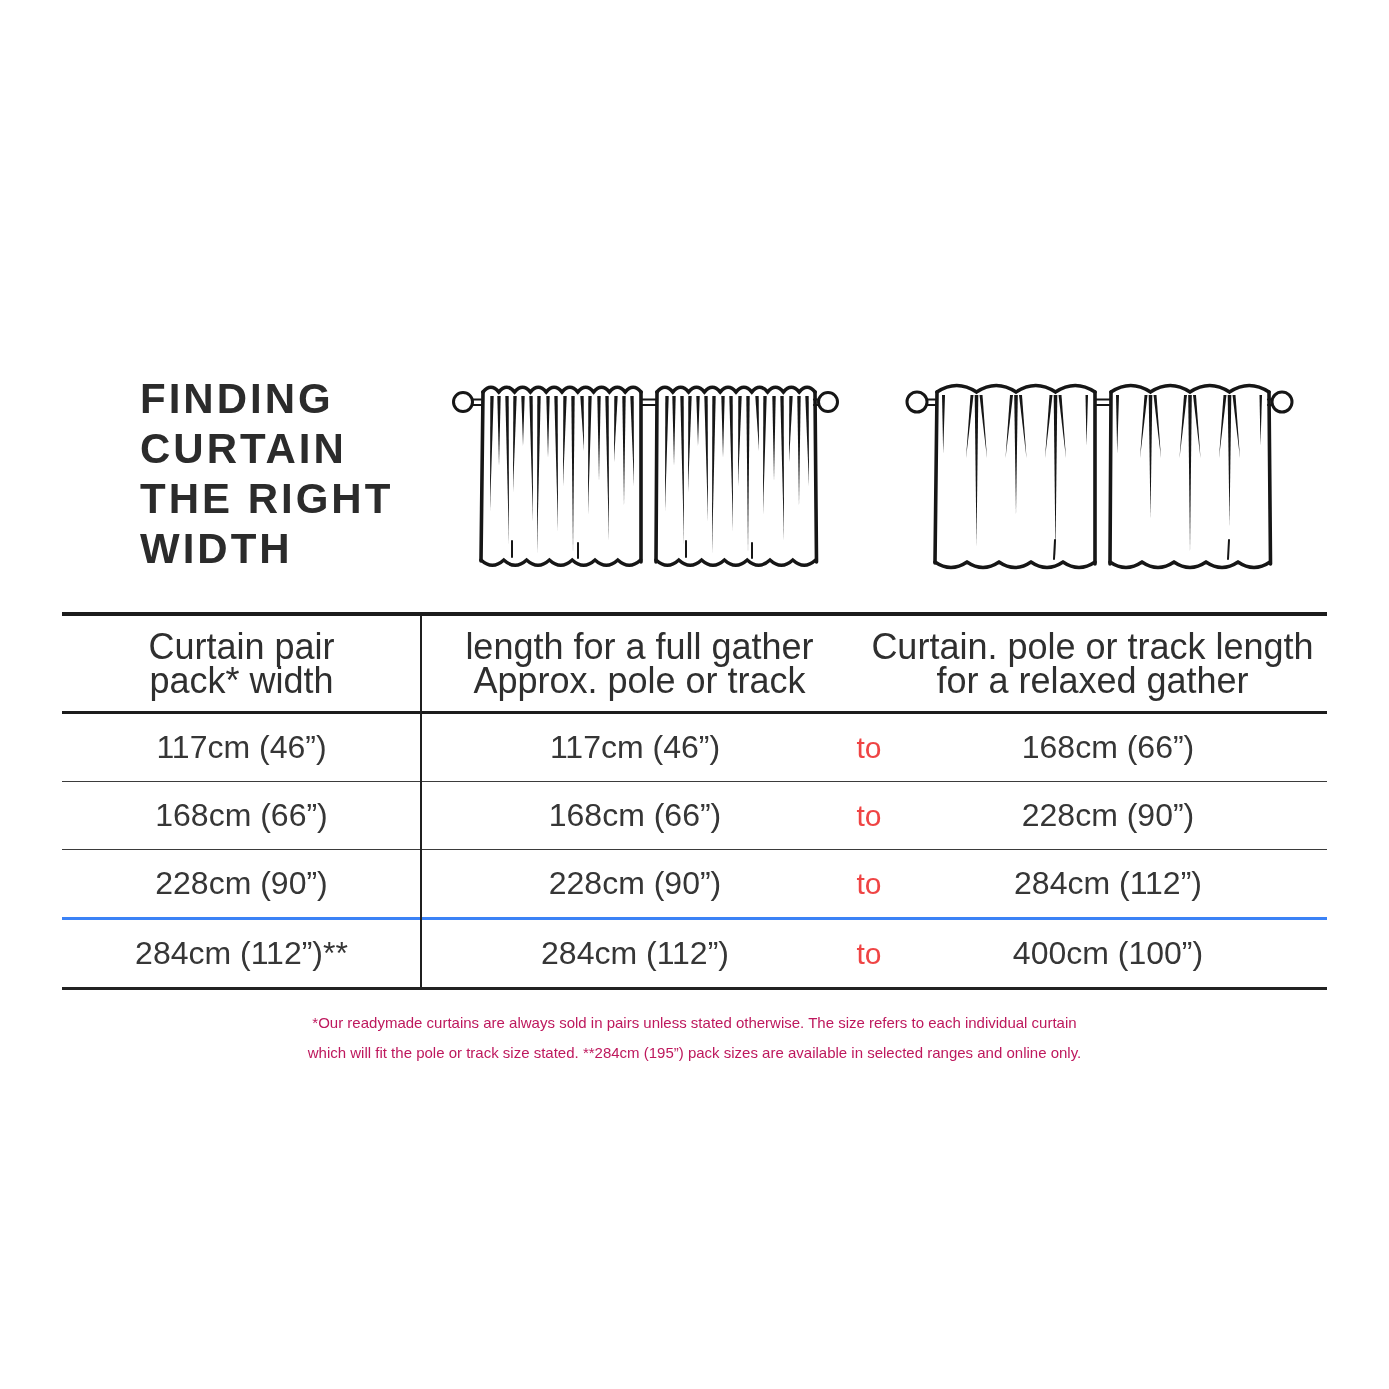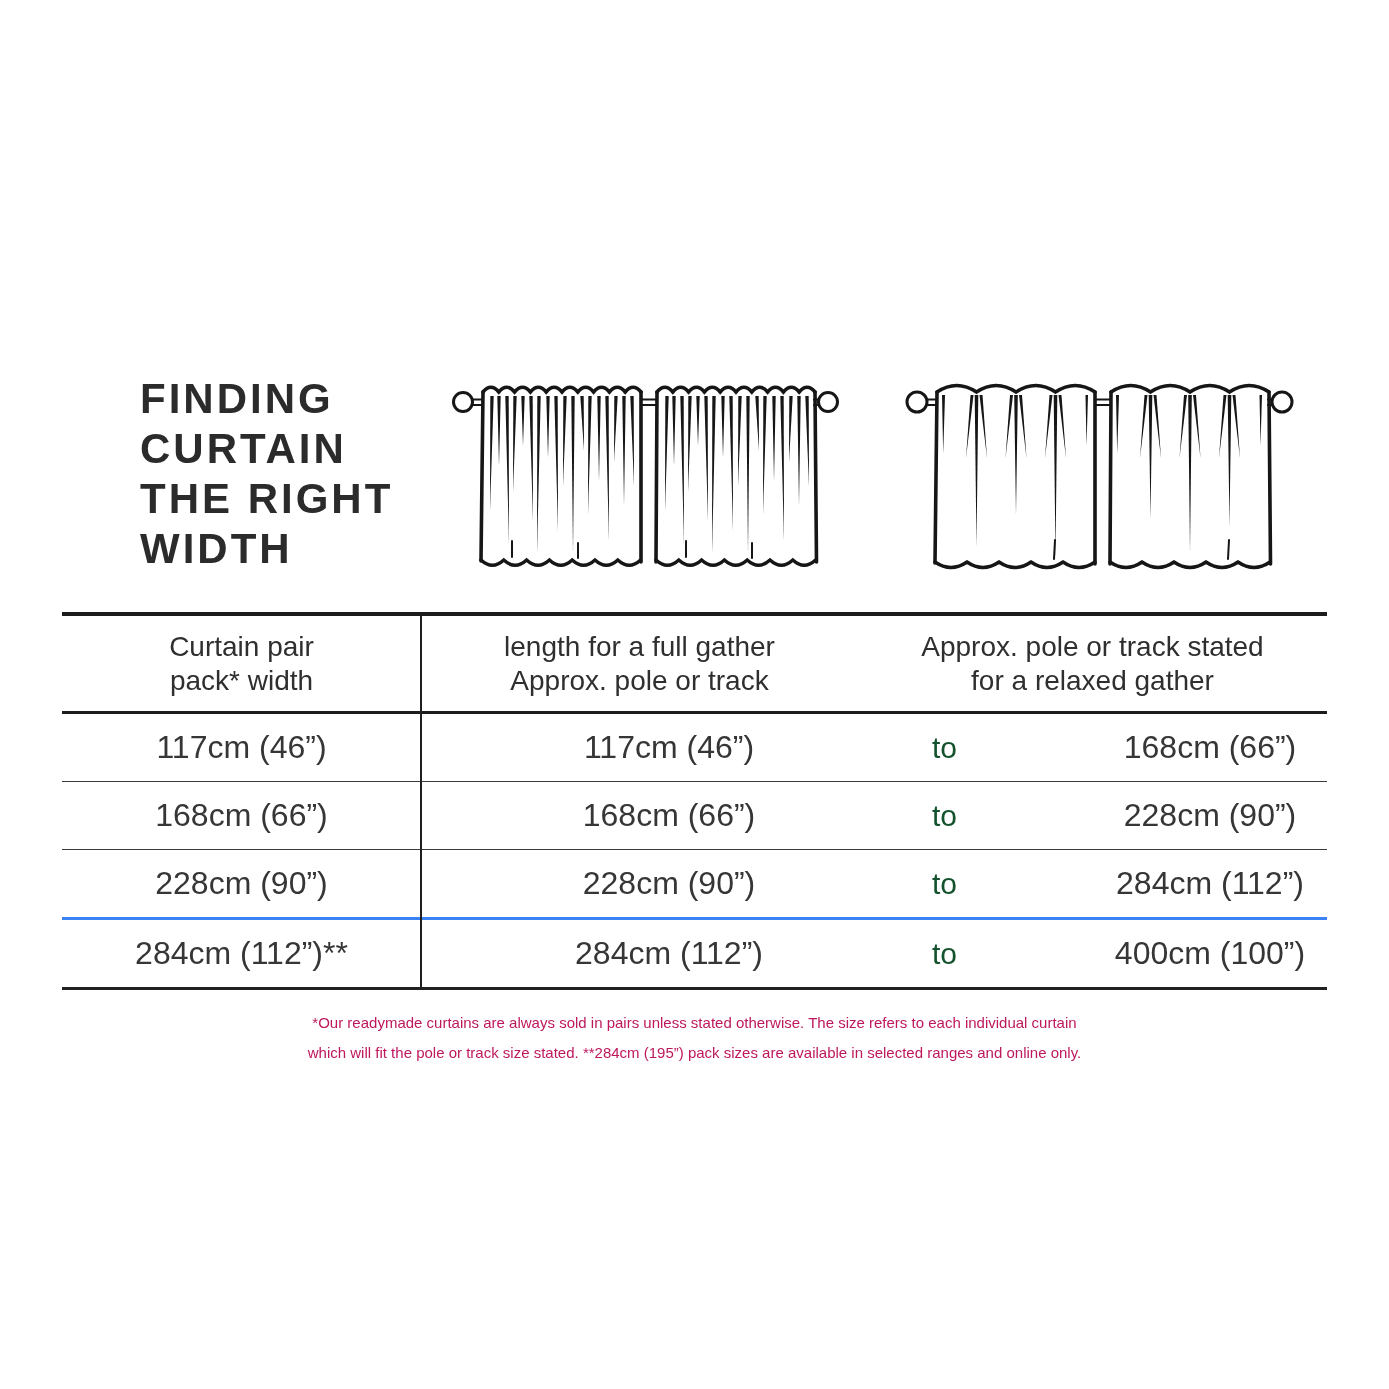--- a/index.html
+++ b/index.html
@@ -13,29 +13,29 @@
   
   .curtain{position:absolute;top:372px;width:395px;height:215px;}
   .curtain-full{left:448px;}
   .curtain-relaxed{left:902px;}
 
   
   .size-table{position:absolute;left:62px;top:612px;width:1265px;
               border-top:4px solid #1c1c1c;border-bottom:3px solid #222222;}
   .col-divider{position:absolute;left:358px;top:0;bottom:0;width:2px;background:#1f1f1f;}
   .thead{display:grid;grid-template-columns:359px 437px 469px;height:95px;
-         align-items:center;text-align:center;font-size:28px;line-height:34px;
+         align-items:center;text-align:center;font-size:36px;line-height:34px;
          color:#2f2f2f;border-bottom:3px solid #1c1c1c;}
   .th span{display:block;}
   .trow{display:grid;grid-template-columns:359px 428px 40px 438px;height:67px;
-        align-items:center;text-align:center;font-size:32px;color:#363636;gap:34px;}
+        align-items:center;text-align:center;font-size:32px;color:#363636;}
   .sep-thin{border-top:1px solid #3b3b3b;}
   .sep-thick{border-top:3px solid #3b82f6;}
   .td{white-space:nowrap;}
-  .td-to{font-size:30px;color:#14532d;text-align:right;}
+  .td-to{font-size:30px;color:#ef4444;}
 
   
   .footnote{position:absolute;left:0;right:0;top:1008px;text-align:center;
             font-size:15px;line-height:30px;color:#be185d;}
 </style>
 </head>
 <body>
 
 <div class="canvas">
 
@@ -160,21 +160,21 @@
     <div class="thead">
       <div class="th">
         <span>Curtain pair</span>
         <span>pack* width</span>
       </div>
       <div class="th">
         <span>length for a full gather</span>
         <span>Approx. pole or track</span>
       </div>
       <div class="th">
-        <span>Approx. pole or track stated</span>
+        <span>Curtain. pole or track length</span>
         <span>for a relaxed gather</span>
       </div>
     </div>
 
     <div class="trow">
       <div class="td">117cm (46”)</div>
       <div class="td">117cm (46”)</div>
       <div class="td td-to">to</div>
       <div class="td">168cm (66”)</div>
     </div>

